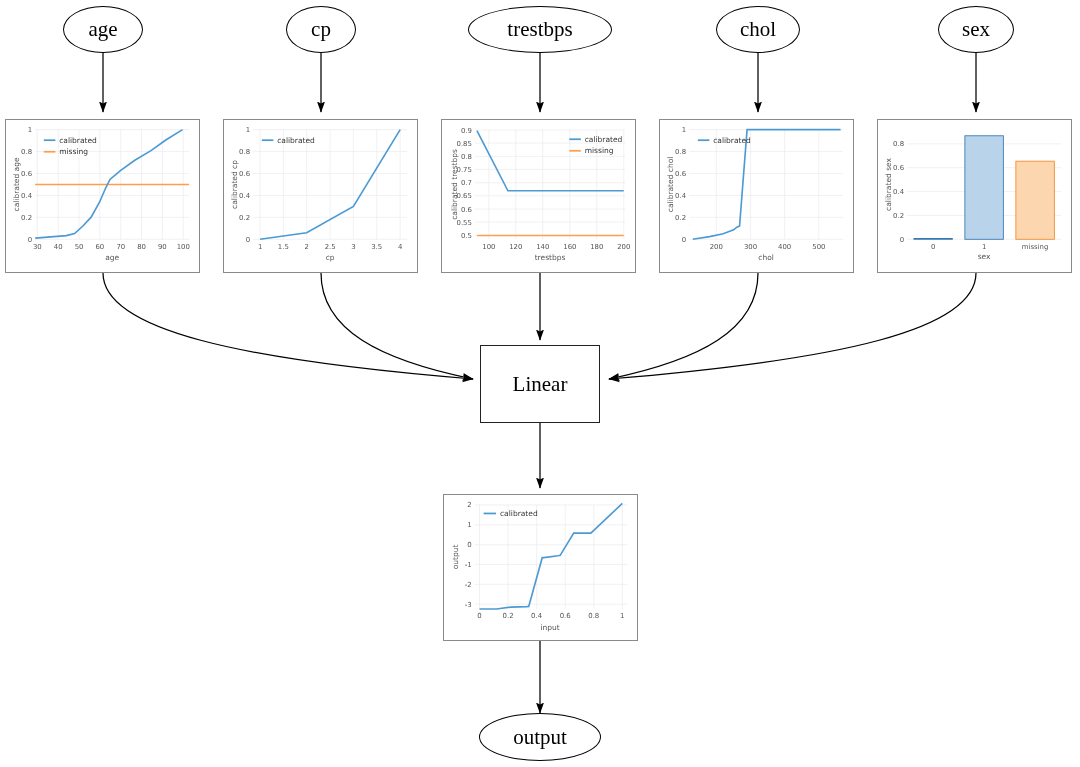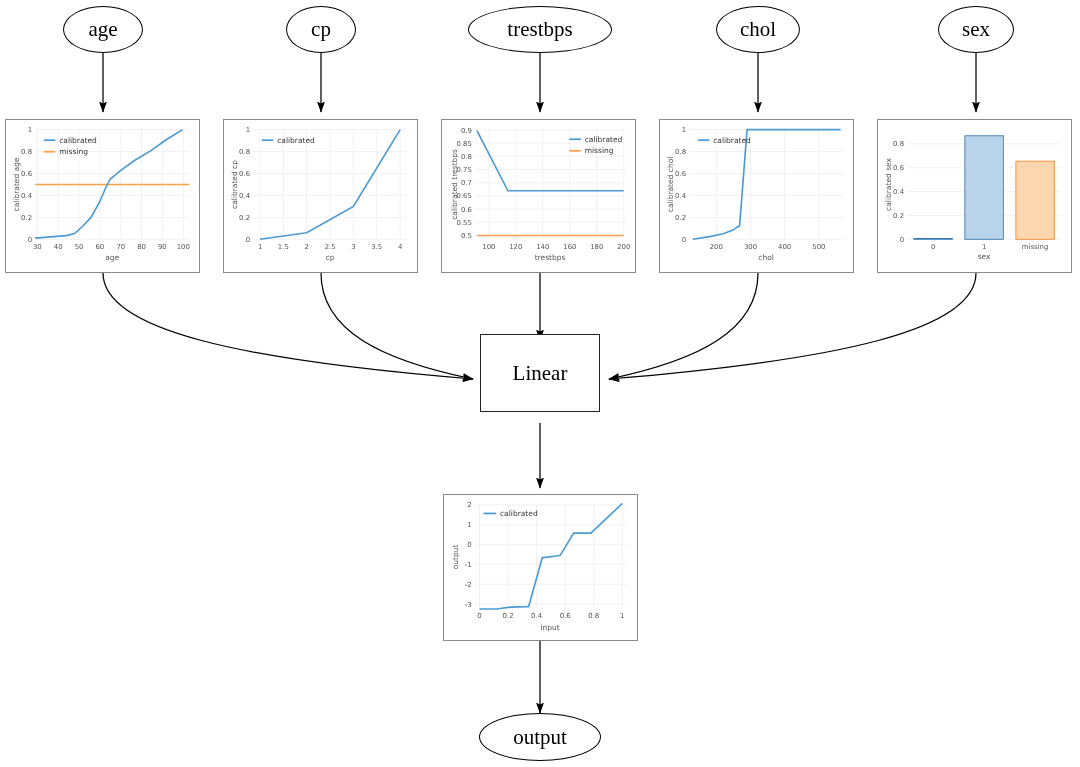--- a/index.html
+++ b/index.html
@@ -119,21 +119,21 @@
   <div class="node-ellipse" style="left:468px; top:6px; width:144px; height:47px;">
     <span>trestbps</span>
   </div>
   <div class="node-ellipse" style="left:716px; top:6px; width:84px; height:47px;">
     <span>chol</span>
   </div>
   <div class="node-ellipse" style="left:938px; top:6px; width:76px; height:47px;">
     <span>sex</span>
   </div>
 
-  <div class="node-box" style="left:480px; top:334px; width:120px; height:78px;">
+  <div class="node-box" style="left:480px; top:345px; width:120px; height:78px;">
     <span>Linear</span>
   </div>
 
   <div class="node-ellipse" style="left:479px; top:713px; width:122px; height:48px;">
     <span>output</span>
   </div>
 
   <div class="chart-panel" style="left:5px; top:119px; width:195px; height:154px;">
     <svg class="chart-svg" viewBox="0 0 100 79">
       <rect x="15" y="5" width="80" height="57" class="plot-bg"></rect>

